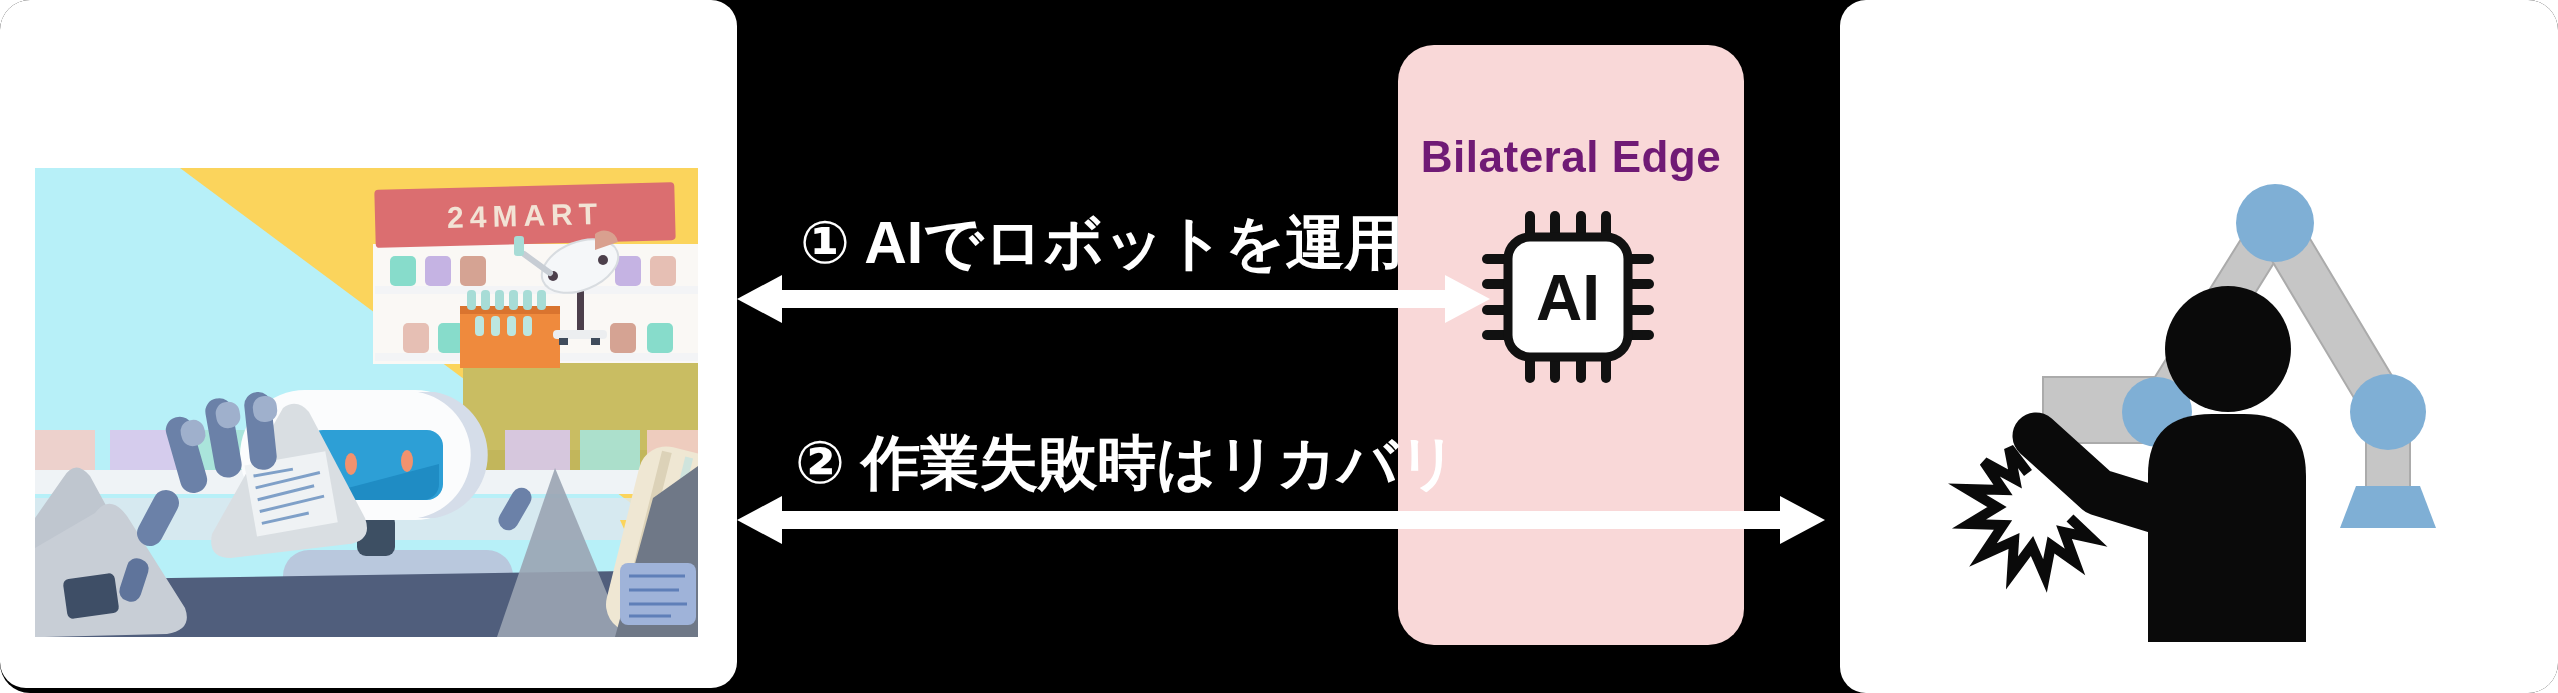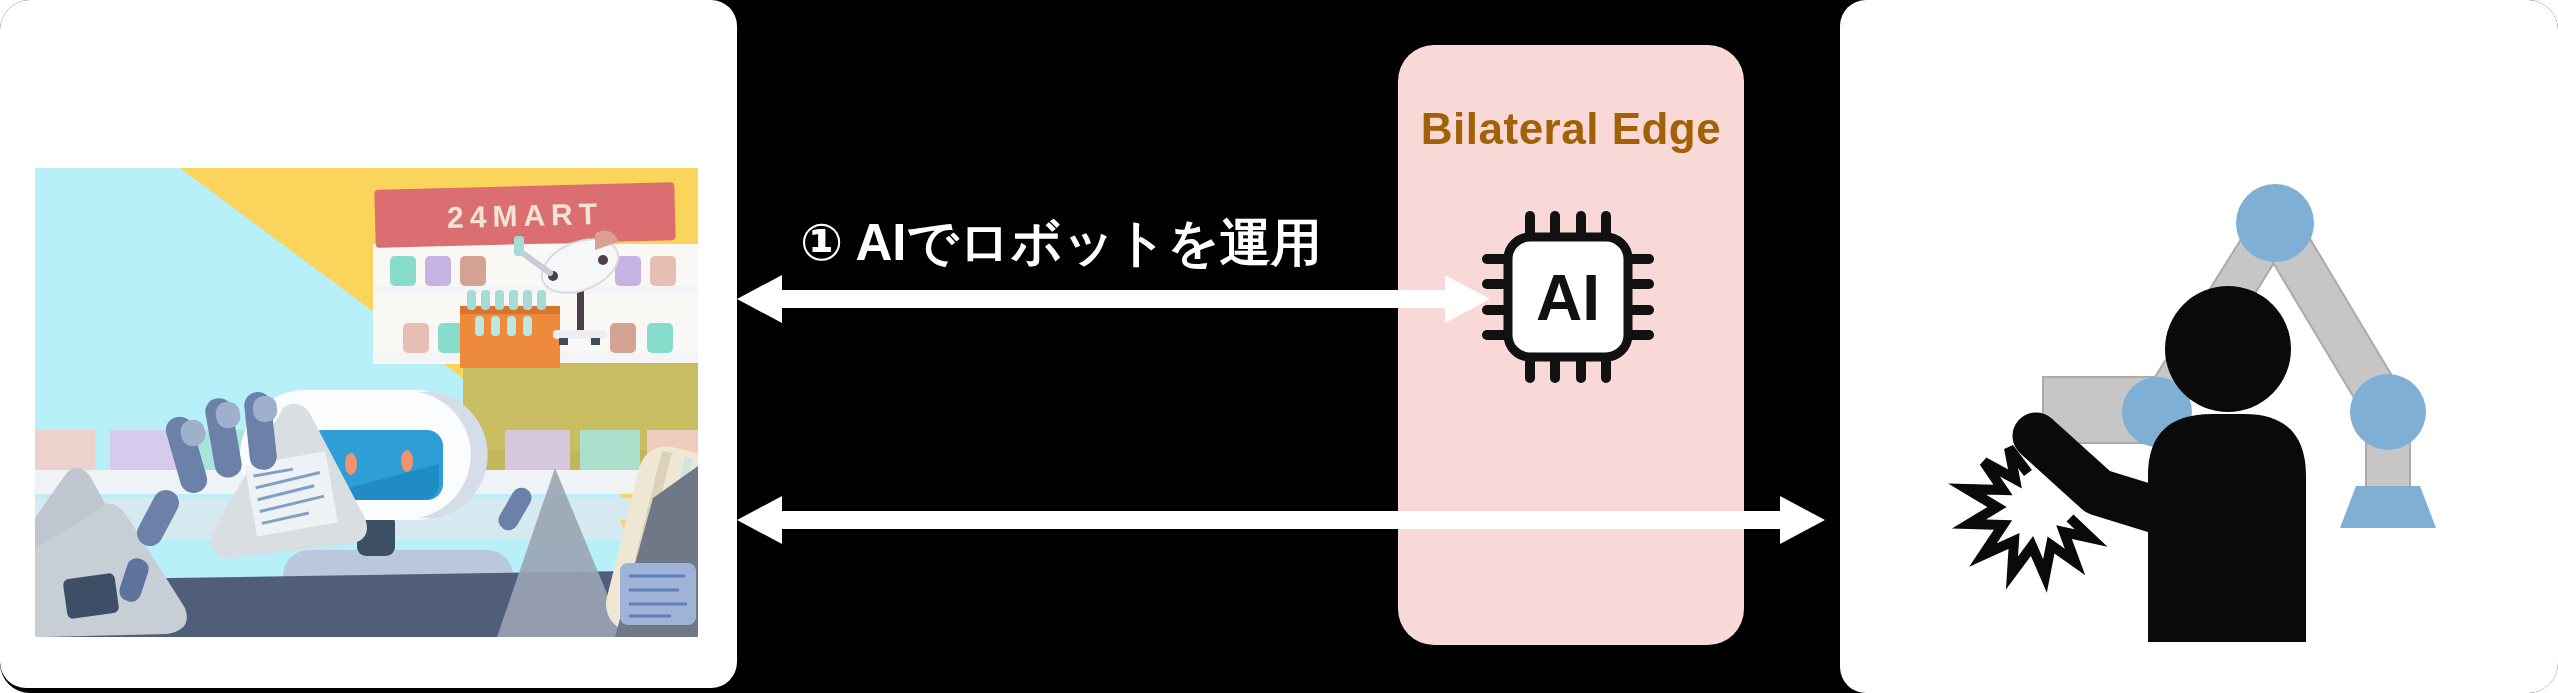--- a/index.html
+++ b/index.html
@@ -4,25 +4,25 @@
 <style>
   html,body{margin:0;padding:0;background:#ffffff;}
   body{width:2558px;font-family:"Liberation Sans","DejaVu Sans",sans-serif;}
   .stage{position:relative;width:2558px;height:693px;background:#000000;border-radius:30px;overflow:hidden;}
   .panel{position:absolute;background:#ffffff;}
   .panel.left{left:0;top:0;width:737px;height:688px;border-radius:26px;}
   .panel.right{left:1840px;top:0;width:718px;height:693px;border-radius:26px;}
   .illo{position:absolute;left:35px;top:168px;width:663px;height:469px;}
   .arm-svg{position:absolute;left:0;top:0;width:718px;height:693px;}
   .pink-box{position:absolute;left:1398px;top:45px;width:346px;height:600px;background:#F9D8D8;border-radius:36px;z-index:2;}
-  .pink-title{margin-top:58px;text-align:center;color:#a16207;font-weight:700;font-size:44px;line-height:52px;letter-spacing:0.5px;}
+  .pink-title{margin-top:86px;text-align:center;color:#701a75;font-weight:700;font-size:44px;line-height:52px;letter-spacing:0.5px;}
   .pink-title span{display:block;}
   .arrow-layer{position:absolute;left:0;top:0;width:2558px;height:693px;z-index:3;pointer-events:none;}
   .chip{position:absolute;left:1478px;top:207px;width:180px;height:180px;z-index:4;}
-  .flow-label{position:absolute;color:#FFFFFF;font-weight:700;font-size:51px;line-height:58px;white-space:nowrap;z-index:3;}
+  .flow-label{position:absolute;color:#FFFFFF;font-weight:700;font-size:59px;line-height:58px;white-space:nowrap;z-index:3;}
   .flow-label.one{left:800px;top:214px;}
   .flow-label.two{left:795px;top:434px;}
 </style>
 </head>
 <body>
 
 <div class="stage">
 
   <div class="panel left">
     <svg class="illo" viewBox="0 0 663 469">
@@ -186,20 +186,21 @@
       <rect x="148" y="47" width="28" height="10" rx="5"></rect>
       <rect x="148" y="72" width="28" height="10" rx="5"></rect>
       <rect x="148" y="98" width="28" height="10" rx="5"></rect>
       <rect x="148" y="123" width="28" height="10" rx="5"></rect>
     </g>
     <rect x="30" y="30" width="120" height="120" rx="22" fill="#FFFFFF" stroke="#111111" stroke-width="9"></rect>
     <text x="90" y="113" text-anchor="middle" font-size="64" font-weight="bold" fill="#111111">AI</text>
   </svg>
 
   <div class="flow-label one">① AIでロボットを運用</div>
+  <div class="flow-label two">② 作業失敗時はリカバリ</div>
 
   <div class="panel right">
     <svg class="arm-svg" viewBox="0 0 718 693">
 
       <rect x="203" y="377" width="144" height="66" fill="#C6C6C6" stroke="#ABABAB" stroke-width="2"></rect>
 
       <polygon points="418,212 452,234 334,423 300,401" fill="#C6C6C6" stroke="#ABABAB" stroke-width="2"></polygon>
       <polygon points="416,234 454,212 567,401 529,423" fill="#C6C6C6" stroke="#ABABAB" stroke-width="2"></polygon>
       <rect x="526" y="400" width="44" height="90" fill="#C6C6C6" stroke="#ABABAB" stroke-width="2"></rect>
       <polygon points="516,486 580,486 596,528 500,528" fill="#7FAFD5"></polygon>

